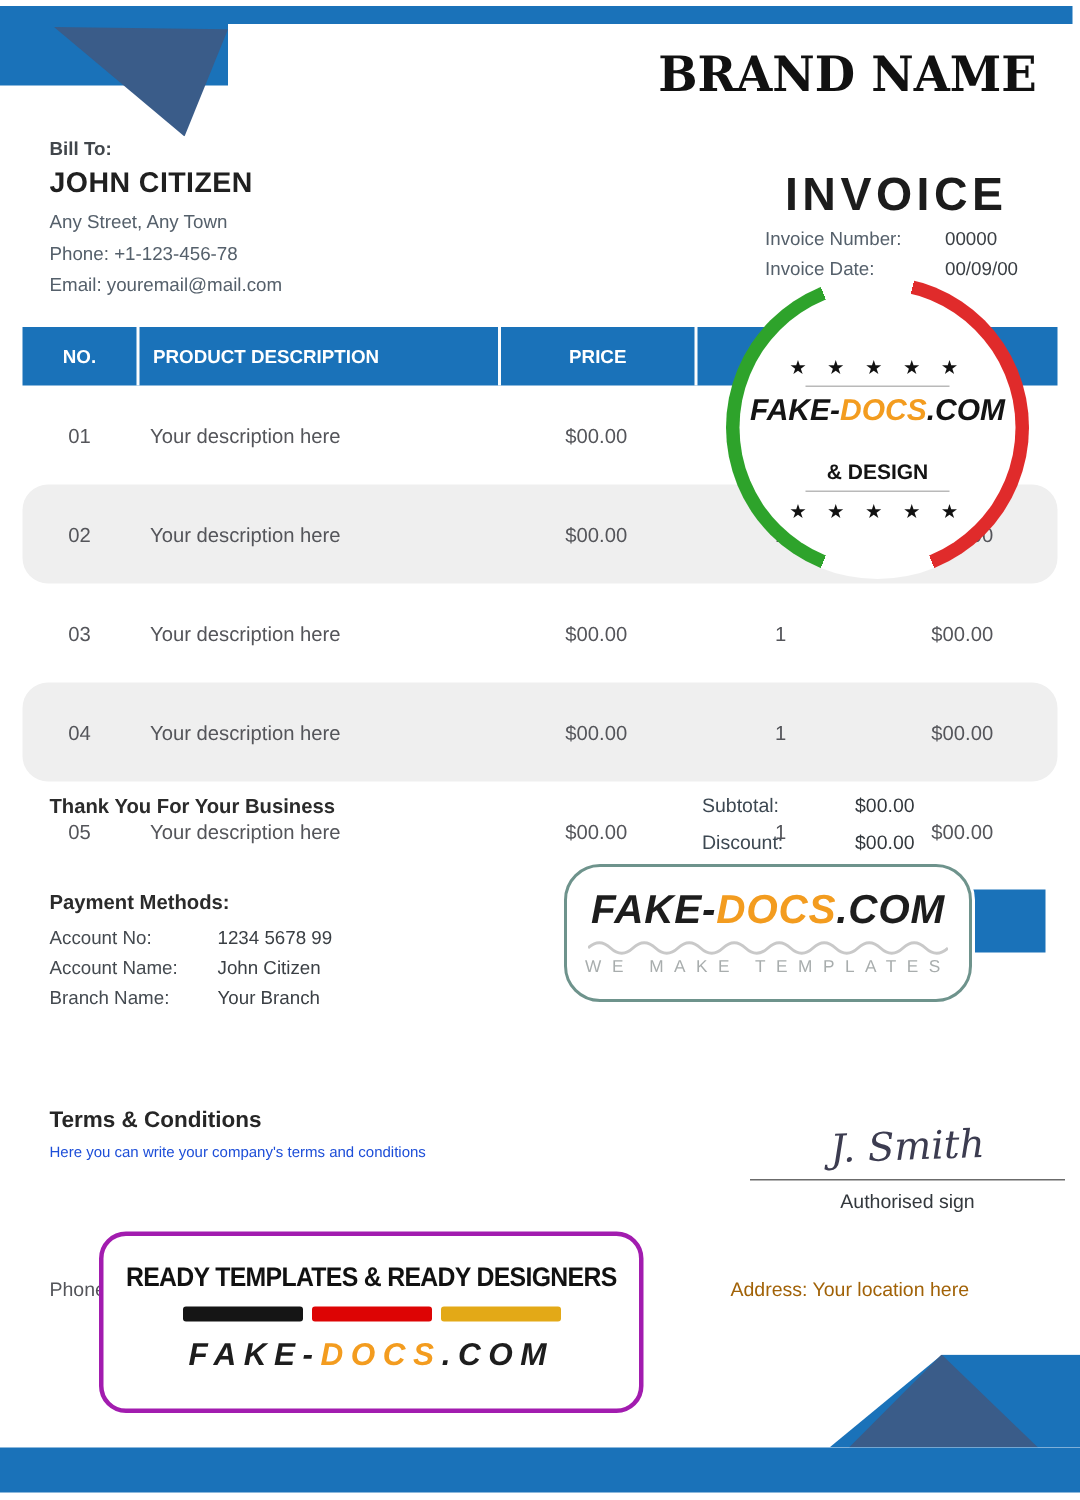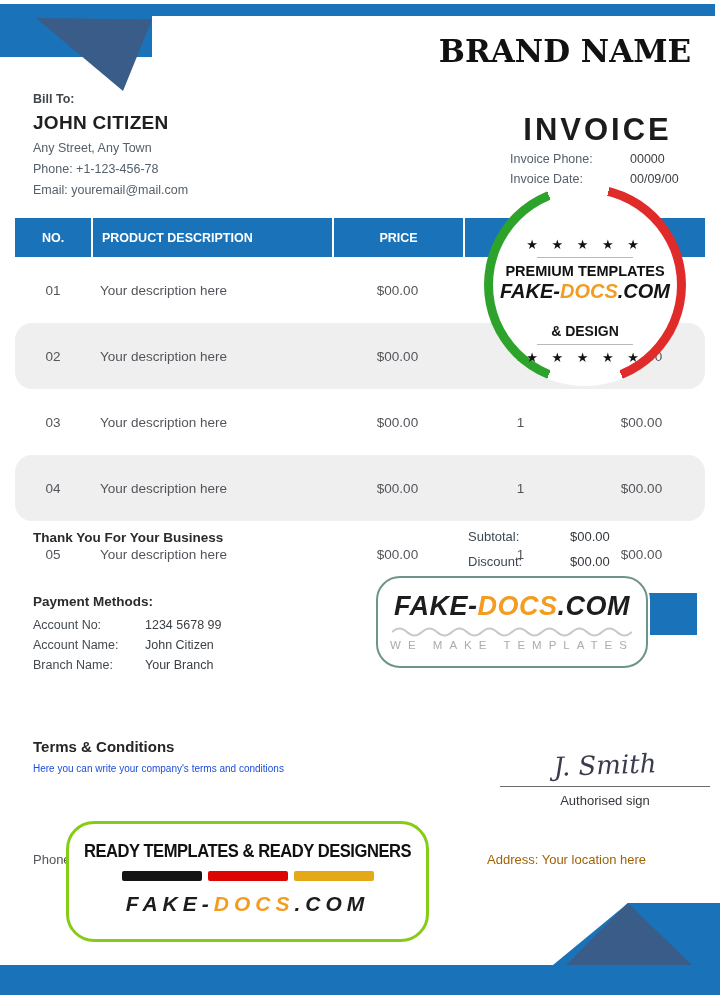--- a/index.html
+++ b/index.html
@@ -88,21 +88,21 @@
                  transform:rotate(-2deg); }
   .sig .rule { width:210px; height:1px; background:#6b6b6b; margin-top:6px; }
   .sig .lbl { font-size:13px; color:#33383d; margin-top:6px; }
 
   
   .foot-phone { position:absolute; left:33px; top:852px; font-size:13px; color:#54555a; }
   .foot-addr { position:absolute; left:487px; top:852px; font-size:13px; color:#a16207; }
 
   
   .banner { position:absolute; left:66px; top:821px; width:363px; height:121px; background:#fff;
-            border:3px solid #84cc16; border-radius:28px; text-align:center; }
+            border:3px solid #a21caf; border-radius:18px; text-align:center; }
   .banner .l1 { margin-top:17px; font-size:18px; font-weight:bold; color:#111;
                 letter-spacing:-0.5px; transform:scaleX(0.92); }
   .banner .bars { display:flex; justify-content:center; gap:6px; margin-top:9px; align-items:center; }
   .banner .bar { height:10px; width:80px; border-radius:2px; }
   .banner .fd { margin-top:11px; font-size:21px; font-weight:bold; font-style:italic; color:#1d1d1d;
                 letter-spacing:5px; }
   .banner .fd .docs { color:#f39c1f; }
 
   
   .bot-poly { position:absolute; left:553px; top:903px; width:167px; height:62px; background:#1a72b9;
@@ -126,21 +126,21 @@
     <div class="lbl">Bill To:</div>
     <div class="name">JOHN CITIZEN</div>
     <div class="line">Any Street, Any Town</div>
     <div class="line">Phone: +1-123-456-78</div>
     <div class="line">Email: youremail@mail.com</div>
   </div>
 
   <div class="inv-title">INVOICE</div>
   <div class="inv-meta">
     <div class="row">
-      <span class="k">Invoice Phone:</span>
+      <span class="k">Invoice Number:</span>
       <span class="v">00000</span>
     </div>
     <div class="row">
       <span class="k">Invoice Date:</span>
       <span class="v">00/09/00</span>
     </div>
   </div>
 
   <div class="tbl">
     <div class="hdr">
@@ -221,21 +221,20 @@
     <svg width="240" height="14" viewBox="0 0 240 14">
       <path d="M0 9 Q7.5 2 15 9 T30 9 T45 9 T60 9 T75 9 T90 9 T105 9 T120 9 T135 9 T150 9 T165 9 T180 9 T195 9 T210 9 T225 9 T240 9" fill="none" stroke="#c9c9c9" stroke-width="2"></path>
     </svg>
     <div class="tag">WE MAKE TEMPLATES</div>
   </div>
 
   <div class="badge">
     <div class="inner">
       <div class="stars">★ ★ ★ ★ ★</div>
       <div class="rule"></div>
-      <div class="t1">PREMIUM TEMPLATES</div>
       <div class="t2"><span>FAKE-</span><span class="docs">DOCS</span><span>.COM</span></div>
       <div class="t3">&amp; DESIGN</div>
       <div class="rule"></div>
       <div class="stars">★ ★ ★ ★ ★</div>
     </div>
   </div>
 
   <div class="terms">
     <div class="title">Terms &amp; Conditions</div>
     <div class="body">Here you can write your company's terms and conditions</div>

